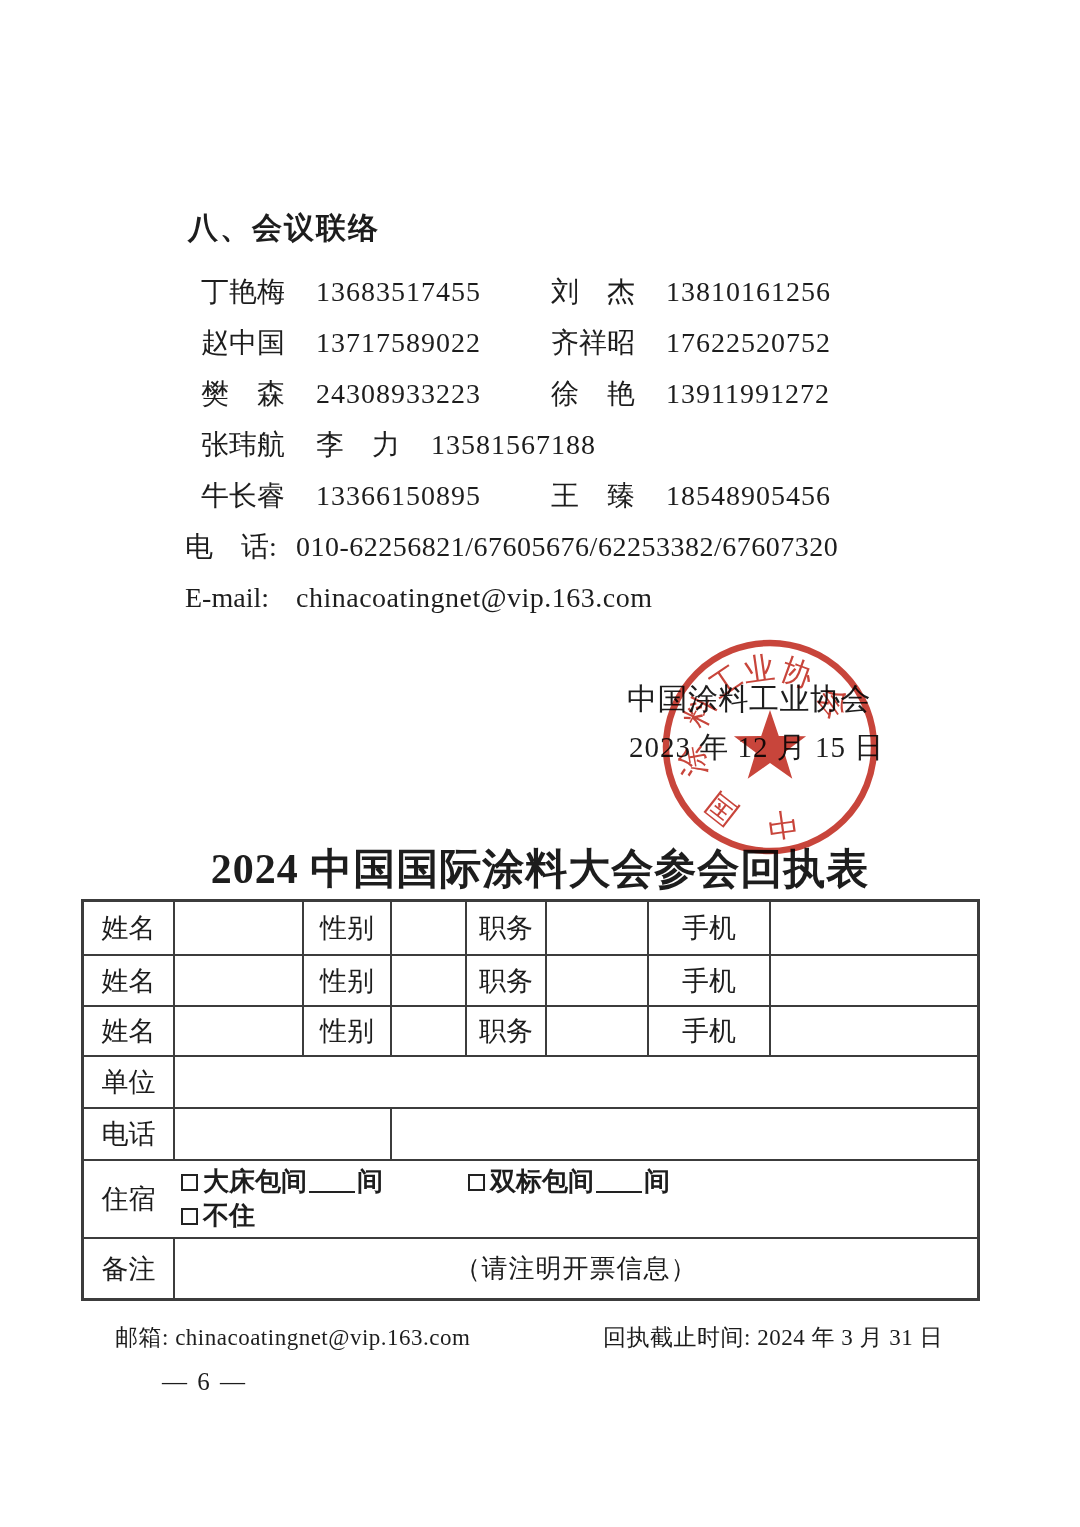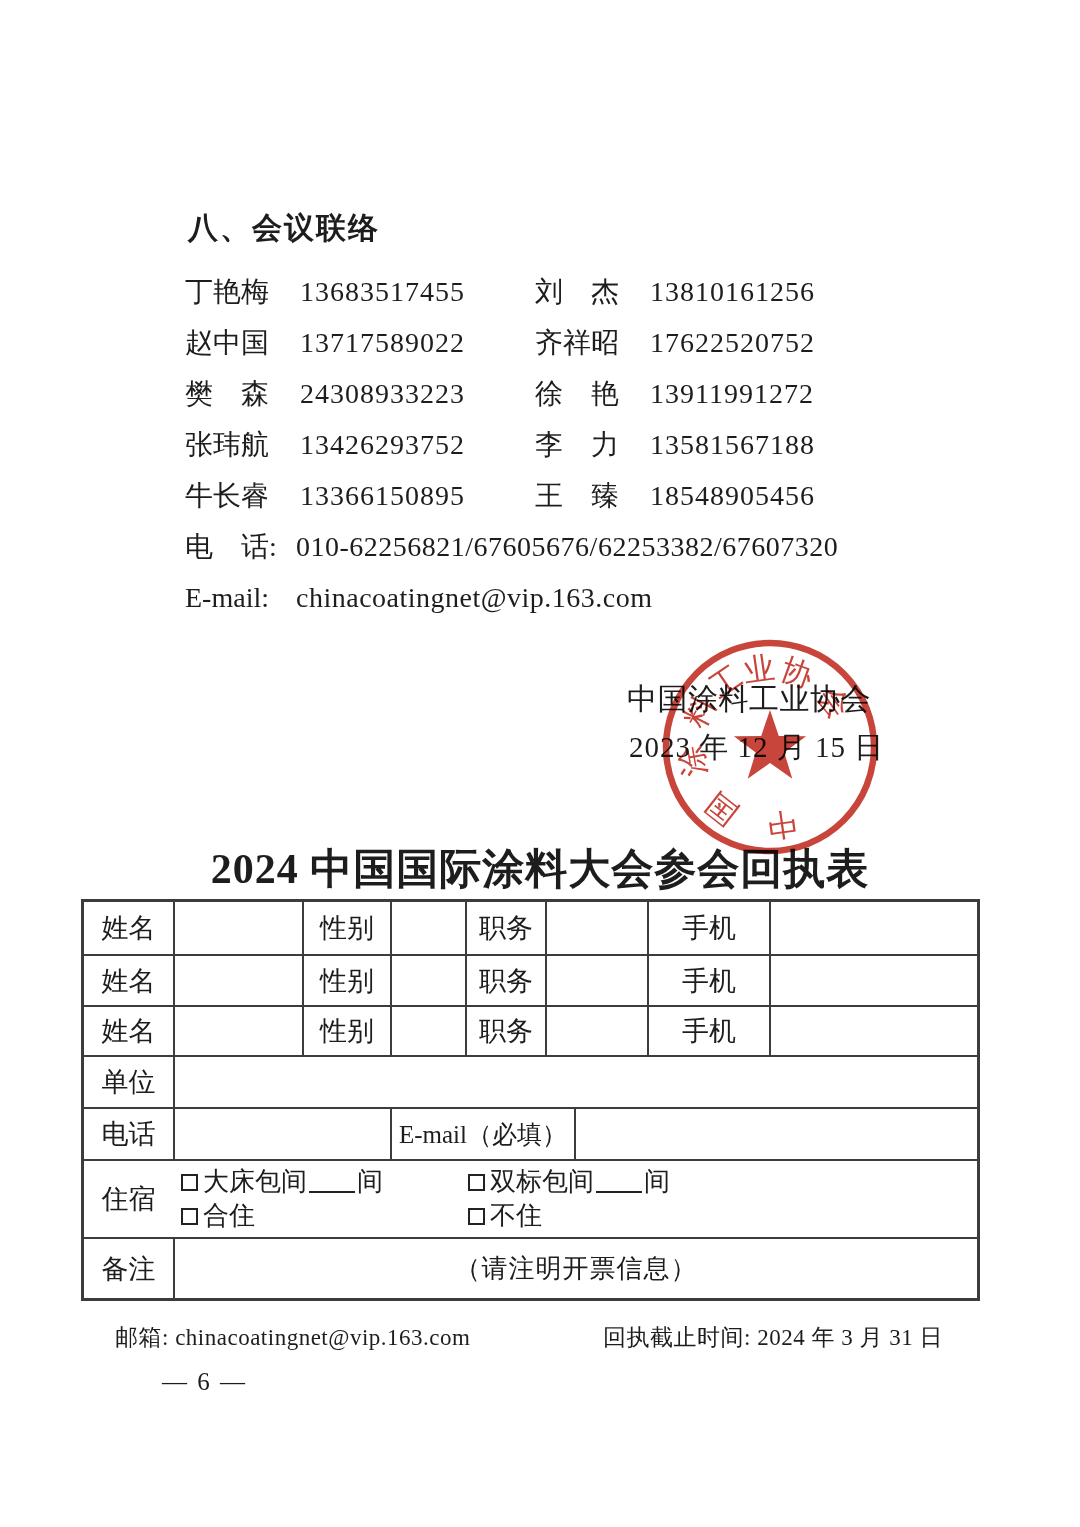--- a/index.html
+++ b/index.html
@@ -8,21 +8,21 @@
     position:relative; width:1080px; height:1527px; margin:0 auto;
     background:#ffffff; color:#1d1d1d; overflow:hidden;
     font-family:"Liberation Serif","DejaVu Serif",serif;
   }
   .heading {
     position:absolute; left:188px; top:208px;
     font-family:"Liberation Sans","DejaVu Sans",sans-serif;
     font-size:30px; font-weight:600; letter-spacing:2px;
   }
   .contacts { position:absolute; left:185px; top:266px; width:720px; font-size:28px; }
-  .c-row { display:flex; height:51px; align-items:center; }
+  .c-row { display:flex; height:51px; align-items:center;margin-left:16px; }
   .c-name  { width:115px; }
   .c-phone { width:235px; letter-spacing:1px; }
   .c-name2 { width:115px; }
   .c-phone2{ flex:1; letter-spacing:1px; }
   .info-line { display:flex; height:51px; align-items:center; font-size:28px; }
   .info-label { width:111px; }
   .info-value { letter-spacing:.5px; }
 
   .sig-org  { position:absolute; left:627px; top:679px; font-size:30px; letter-spacing:.5px; z-index:2; }
   .sig-date { position:absolute; left:629px; top:728px; font-size:29px; letter-spacing:1px; z-index:2; }
@@ -44,21 +44,21 @@
   .trow { display:flex; }
   .trow + .trow { border-top:2px solid #3c3c3c; }
   .tcell { display:flex; align-items:center; justify-content:center; }
   .tcell + .tcell { border-left:2px solid #3c3c3c; }
   .h52{height:52px}.h51{height:51px}.h50{height:50px}.h78{height:78px}.h61{height:61px}
   .w89{width:89px}.w129{width:129px}.w88{width:88px}.w75{width:75px}
   .w80{width:80px}.w102{width:102px}.w122{width:122px}.w217{width:217px}.w184{width:184px}
   .grow{flex:1}
   .lodging-cell { flex:1; display:flex; flex-direction:column; justify-content:center;
                   align-items:flex-start; padding-left:8px; font-size:26px; }
-  .lodge-line { display:flex; line-height:34px; }
+  .lodge-line { display:flex; line-height:34px;font-weight:bold; }
   .lodge-opt { width:287px; display:flex; align-items:center; }
   .cbox { display:inline-block; width:17px; height:17px; border:2px solid #222;
           margin-right:5px; flex:none; }
   .blank { display:inline-block; width:46px; border-bottom:2px solid #222;
            height:22px; margin:0 2px; }
   .remark-hint { font-size:26px; letter-spacing:1px; }
   .email-req { font-size:25px; }
 
   .footer-email    { position:absolute; left:115px; top:1322px; font-size:23px; letter-spacing:.5px; }
   .footer-deadline { position:absolute; left:603px; top:1322px; font-size:23px; letter-spacing:.5px; }
@@ -85,21 +85,20 @@
       <span class="c-phone2">17622520752</span>
     </div>
     <div class="c-row">
       <span class="c-name">樊　森</span>
       <span class="c-phone">24308933223</span>
       <span class="c-name2">徐　艳</span>
       <span class="c-phone2">13911991272</span>
     </div>
     <div class="c-row">
       <span class="c-name">张玮航</span>
-      <span class="c-phone">13426293752</span>
       <span class="c-name2">李　力</span>
       <span class="c-phone2">13581567188</span>
     </div>
     <div class="c-row">
       <span class="c-name">牛长睿</span>
       <span class="c-phone">13366150895</span>
       <span class="c-name2">王　臻</span>
       <span class="c-phone2">18548905456</span>
     </div>
     <div class="info-line">
@@ -168,21 +167,20 @@
     </div>
 
     <div class="trow h52">
       <div class="tcell w89">单位</div>
       <div class="tcell grow"></div>
     </div>
 
     <div class="trow h52">
       <div class="tcell w89">电话</div>
       <div class="tcell w217"></div>
-      <div class="tcell w184 email-req">E-mail（必填）</div>
       <div class="tcell grow"></div>
     </div>
 
     <div class="trow h78">
       <div class="tcell w89">住宿</div>
       <div class="lodging-cell">
         <div class="lodge-line">
           <span class="lodge-opt">
             <span class="cbox"></span>
             <span>大床包间</span>
@@ -192,24 +190,20 @@
           <span class="lodge-opt">
             <span class="cbox"></span>
             <span>双标包间</span>
             <span class="blank"></span>
             <span>间</span>
           </span>
         </div>
         <div class="lodge-line">
           <span class="lodge-opt">
             <span class="cbox"></span>
-            <span>合住</span>
-          </span>
-          <span class="lodge-opt">
-            <span class="cbox"></span>
             <span>不住</span>
           </span>
         </div>
       </div>
     </div>
 
     <div class="trow h61">
       <div class="tcell w89">备注</div>
       <div class="tcell grow remark-hint">（请注明开票信息）</div>
     </div>

